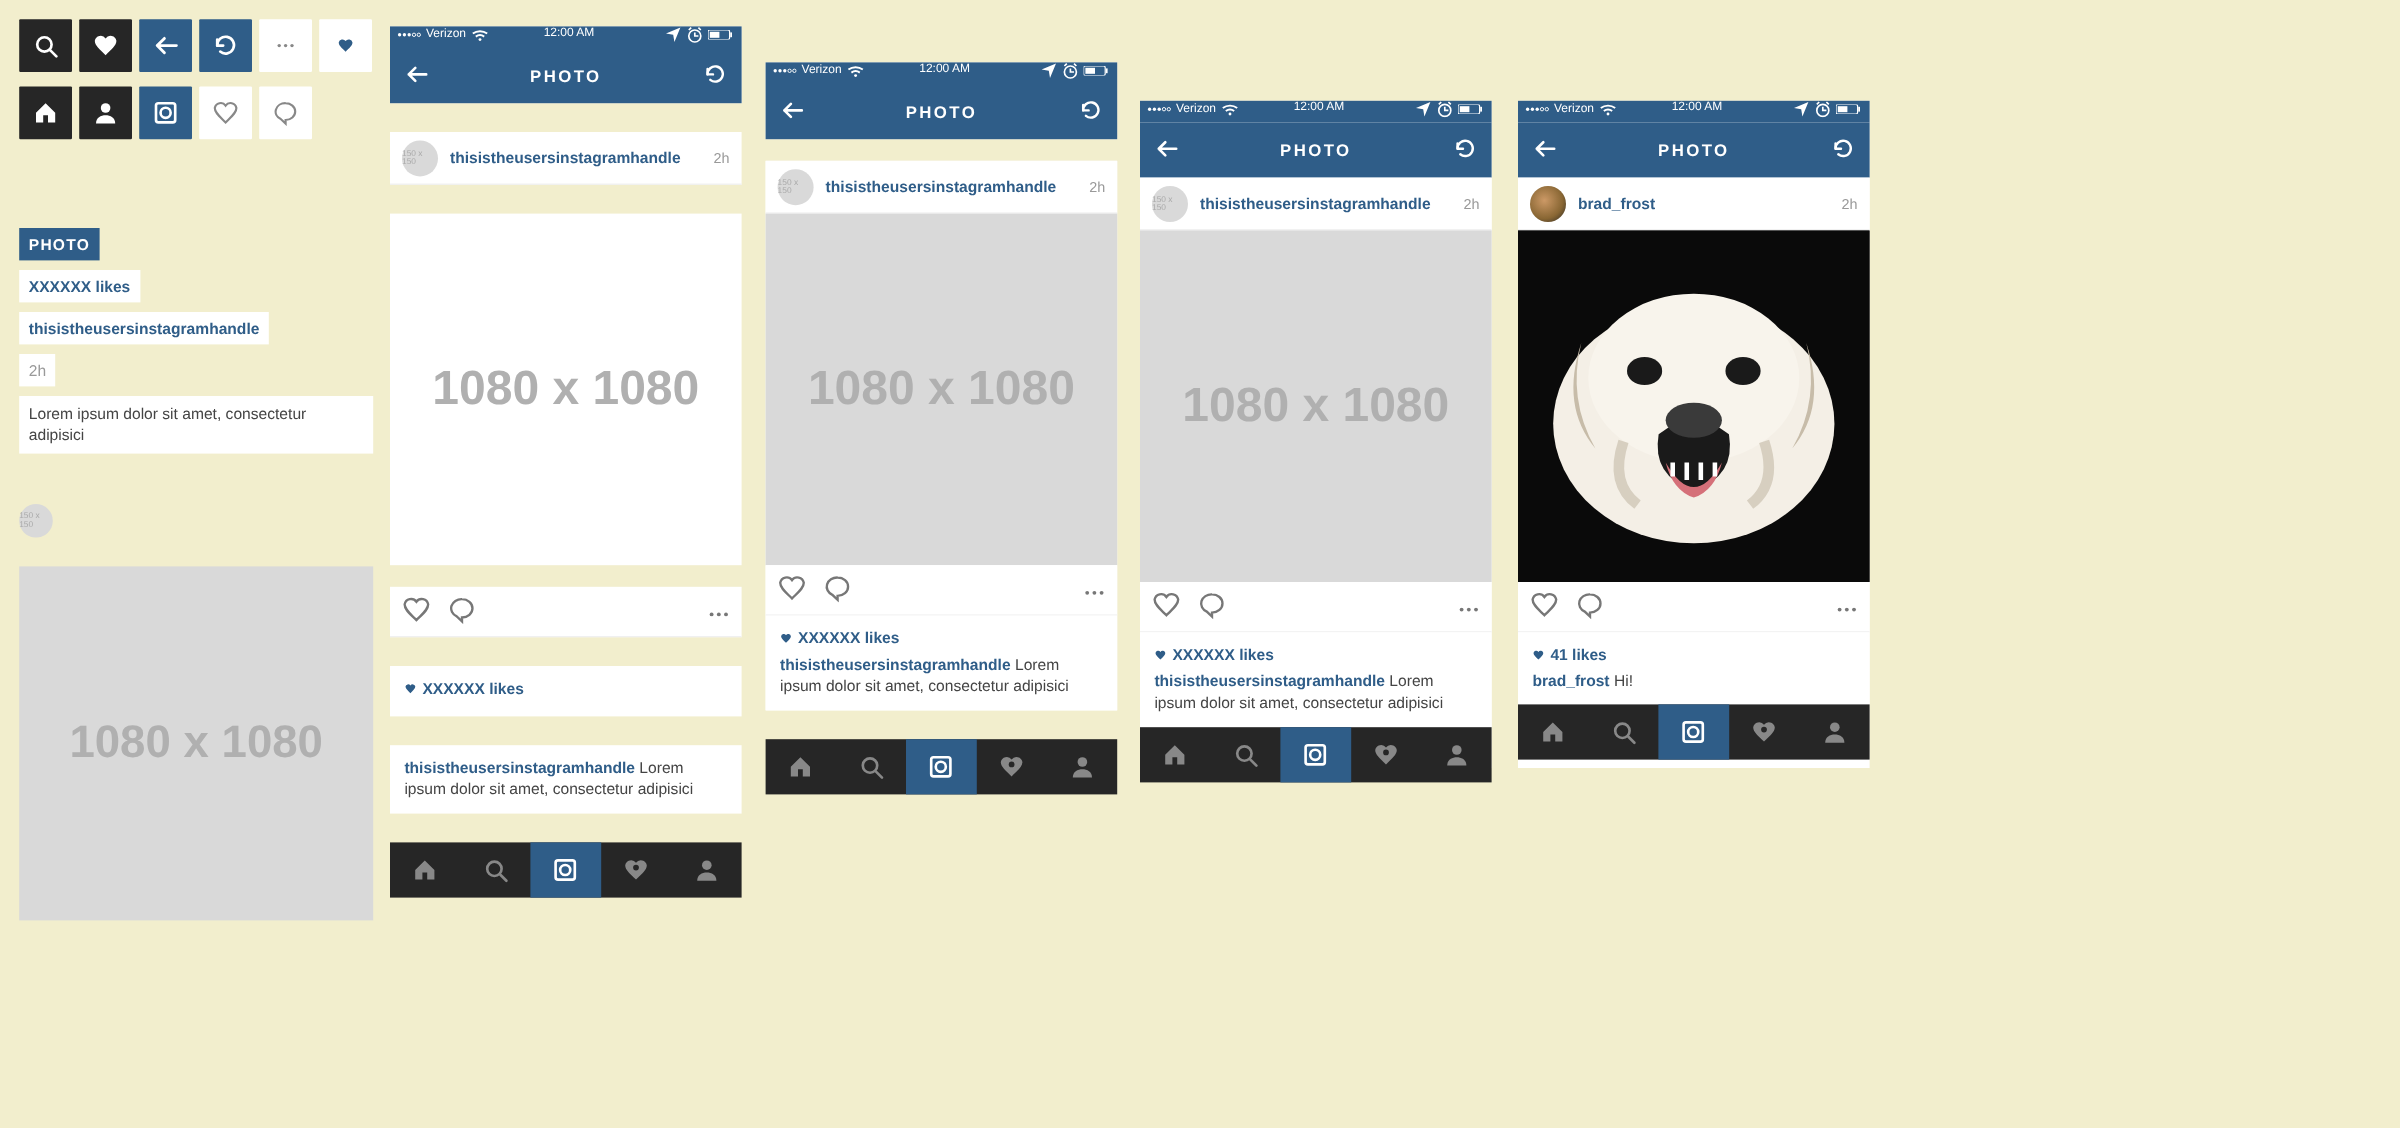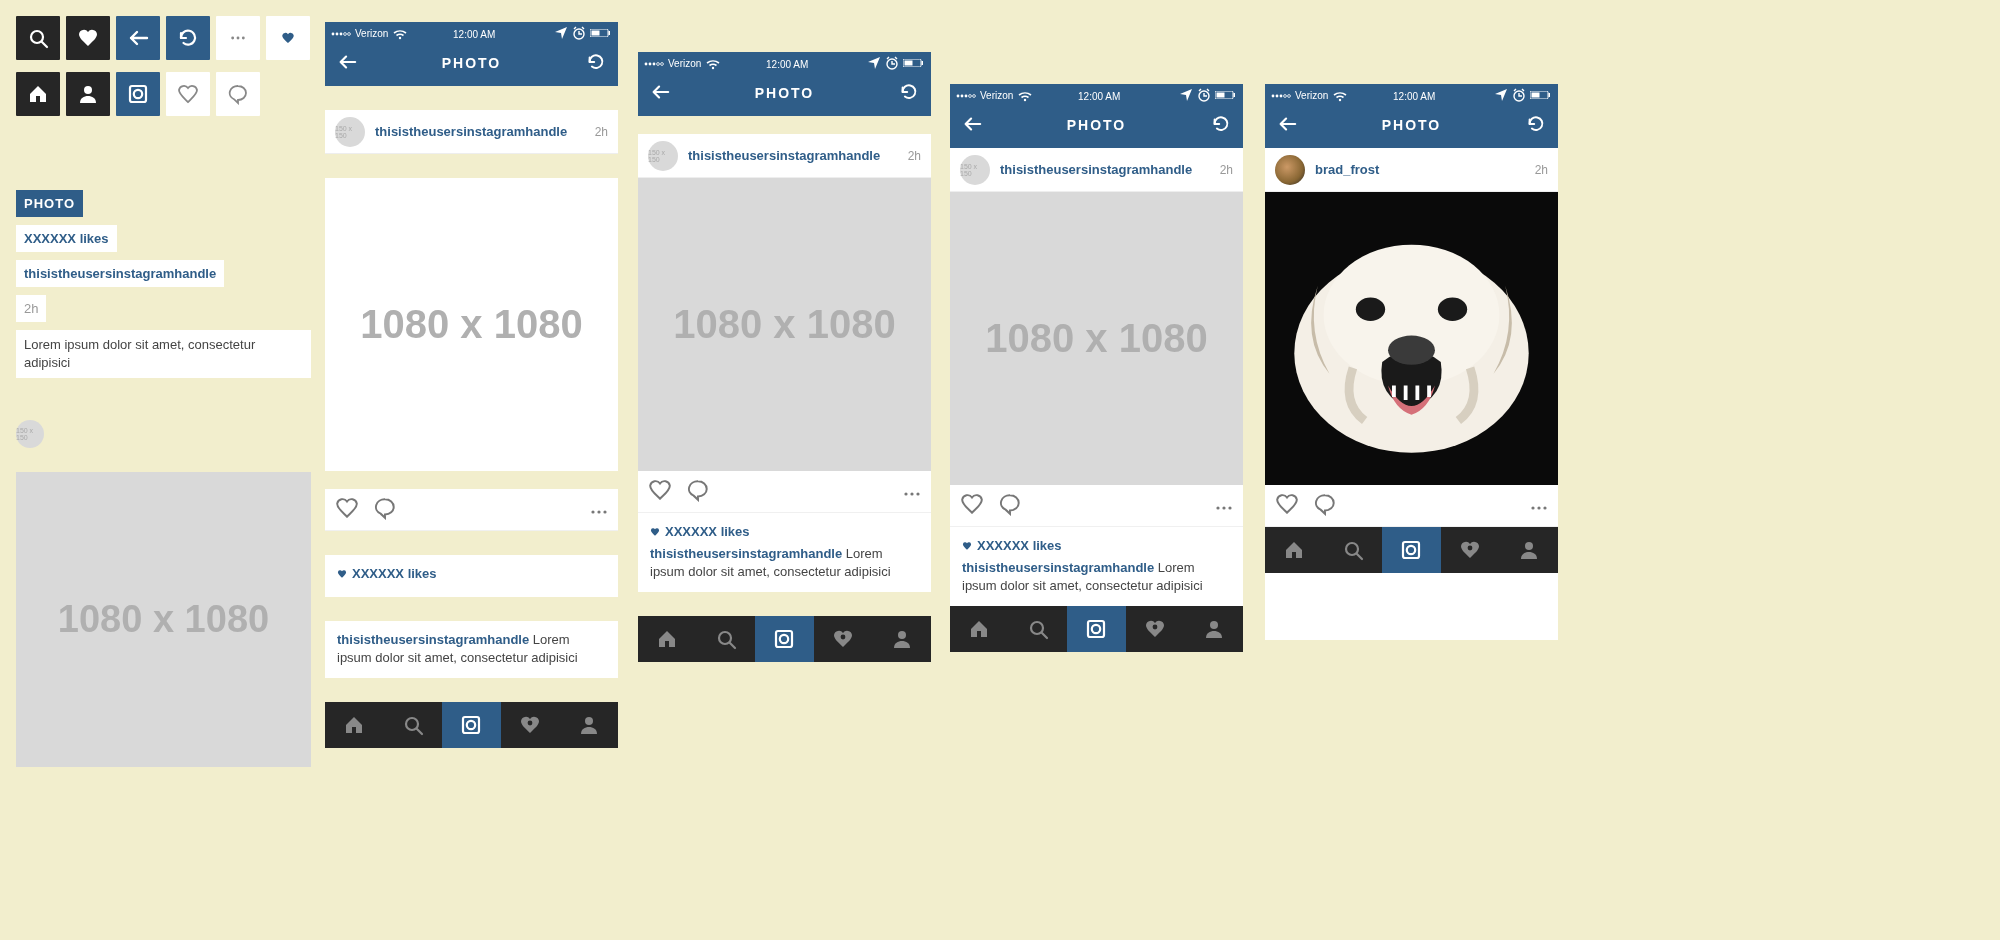--- a/index.html
+++ b/index.html
@@ -60,21 +60,21 @@
     background: #fff;
     box-shadow: none;
   }
   .phone.p1 { left: 325px;  top: 22px; height: 692px; background: transparent; }
   .phone.p2 { left: 638px;  top: 52px; height: 625px; background: transparent; }
   .phone.p3 { left: 950px;  top: 84px; height: 556px; }
   .phone.p4 { left: 1265px; top: 84px; height: 556px; }
 
   .status-bar {
     background: #2f5d88; color: #fff; height: 18px;
-    display: flex; align-items: flex-end; justify-content: space-between;
+    display: flex; align-items: flex-start; justify-content: space-between;
     padding: 0 6px; font-size: 10px;
   }
   .status-bar .left, .status-bar .right { display: flex; align-items: center; gap: 4px; }
   .nav-bar {
     background: #2f5d88; color: #fff; height: 46px;
     display: flex; align-items: center; justify-content: space-between;
     padding: 0 12px;
   }
   .nav-title { font-weight: 700; letter-spacing: 2px; font-size: 14px; }
   .nav-bar svg { width: 20px; height: 20px; color: #fff; }
@@ -659,20 +659,29 @@
             <use href="#i-heart-o"></use>
           </svg></span>
       <span><svg viewBox="0 0 22 22">
             <use href="#i-comment"></use>
           </svg></span>
       <span class="spacer"></span>
       <span class="more"><svg viewBox="0 0 18 4">
             <use href="#i-dots"></use>
           </svg></span>
     </div>
+    <div class="meta-block">
+      <div class="likes">
+          <svg viewBox="0 0 22 22">
+            <use href="#i-heart"></use>
+          </svg>
+          <span>41 likes</span>
+        </div>
+      <div><span class="handle">brad_frost</span> <span>Hi!</span></div>
+    </div>
     <div class="tabbar">
       <div class="tab">
           <svg viewBox="0 0 22 22">
             <use href="#i-home"></use>
           </svg>
         </div>
       <div class="tab">
           <svg viewBox="0 0 22 22">
             <use href="#i-search"></use>
           </svg>

